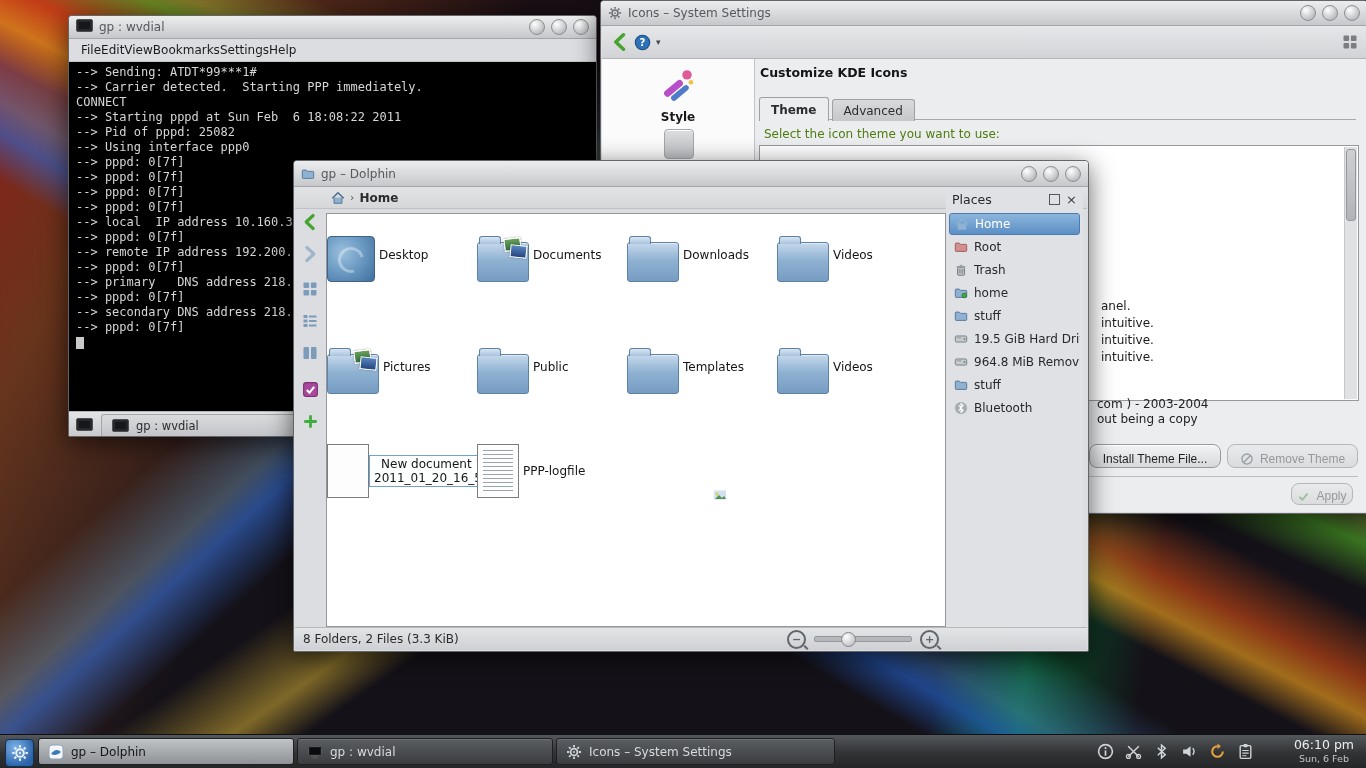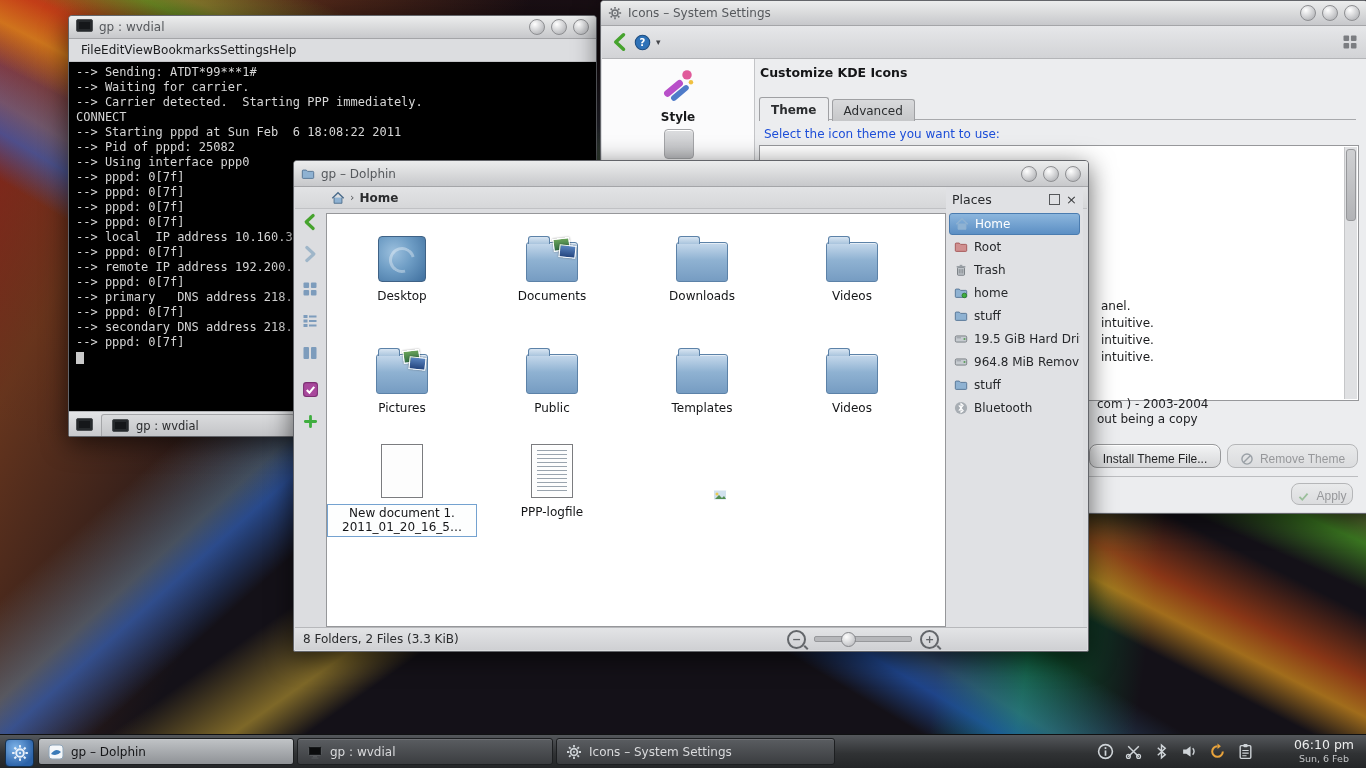--- a/index.html
+++ b/index.html
@@ -53,21 +53,21 @@
   .ss-style .lbl{font-weight:bold;font-size:12px;color:#17181a;margin-top:3px;}
   .gray-ic{position:absolute;left:62px;top:70px;width:28px;height:28px;border-radius:4px;
            background:linear-gradient(#dcdddf,#bcbdc0);border:1px solid #a4a5a8;box-shadow:inset 0 1px 0 #fff;}
   .ss-content{flex:1;position:relative;background:#ecedef;}
   .ss-heading{position:absolute;left:5px;top:6px;font-weight:bold;font-size:12.5px;color:#141517;}
   .tabsrow{position:absolute;left:4px;top:36px;right:10px;height:24px;border-bottom:1px solid #a8a9ac;}
   .tab{height:21px;padding:0 11px;display:inline-flex;align-items:center;font-size:12px;color:#2c2e30;
        background:linear-gradient(#d9dadc,#c6c7c9);border:1px solid #9fa0a3;border-bottom:none;
        border-radius:3px 3px 0 0;margin-right:3px;position:relative;top:3px;}
   .tab.active{background:#ecedef;top:2px;height:23px;font-weight:bold;}
-  .ss-select{position:absolute;left:9px;top:68px;font-size:12px;color:#1d4ed8;}
+  .ss-select{position:absolute;left:9px;top:68px;font-size:12px;color:#4d7c0f;}
   .theme-list{position:absolute;left:4px;top:86px;width:598px;height:254px;background:#fff;border:1px solid #97989b;}
   .theme-frag{position:absolute;left:341px;top:152px;font-size:12px;color:#1a1b1d;line-height:17px;}
   .list-scroll{position:absolute;right:1px;top:1px;bottom:1px;width:12px;background:#e0e1e3;border-left:1px solid #c6c7c9;}
   .list-scroll .thumb{position:absolute;left:1px;right:1px;top:2px;height:70px;border-radius:3px;
                       background:linear-gradient(#cfd0d2,#b2b3b6);border:1px solid #96979a;}
   .ss-credits{position:absolute;left:342px;top:338px;font-size:12px;color:#202124;line-height:15px;}
   .btn{display:inline-flex;align-items:flex-end;justify-content:center;gap:6px;font-size:12px;color:#1f2022;
        background:linear-gradient(#f3f4f5,#d7d8da);border:1px solid #989convert9b;border-radius:8px;box-shadow:inset 0 1px 0 #fff;}
   .btn{border:1px solid #98999b;}
   .btn.disabled{color:#97989b;background:linear-gradient(#e9eaeb,#dbdcde);border-color:#b5b6b8;box-shadow:none;}
@@ -79,21 +79,21 @@
   
   .dolphin{left:293px;top:160px;width:794px;height:490px;z-index:3;}
   .dolphin .titlebar{height:25px;}
   .crumbbar{position:absolute;left:1px;right:1px;top:26px;height:21px;display:flex;align-items:center;gap:5px;
             padding:0 0 0 36px;background:linear-gradient(#e2e3e5,#d6d7d9);border-bottom:1px solid #c0c1c4;font-size:12px;color:#2b2c2e;}
   .crumb-name{font-weight:bold;}
   .crumb-sep{color:#55575a;font-size:11px;}
   .dtools{position:absolute;left:1px;top:48px;width:30px;bottom:24px;}
   .dtool{position:absolute;left:3px;width:24px;height:24px;display:flex;align-items:center;justify-content:center;border-radius:3px;}
   .dview{position:absolute;left:32px;top:52px;width:618px;height:412px;background:#fff;border:1px solid #96979a;}
-  .cell{position:absolute;width:150px;display:flex;flex-direction:column;}
+  .cell{position:absolute;width:150px;display:flex;flex-direction:row;align-items:center;}
   .icwrap{height:60px;display:flex;align-items:flex-end;justify-content:center;}
   .flabel{margin-top:6px;font-size:12px;color:#141517;text-align:center;line-height:1.2;white-space:pre-line;padding:1px 4px;}
   .flabel.sel{border:1px solid #74a2d0;background:#fdfefe;}
   .fold{width:50px;height:38px;position:relative;border-radius:3px;
         background:linear-gradient(180deg,#c6d9ec 0%,#8fb2d2 45%,#769cc2 100%);
         border:1px solid #5c82a8;box-shadow:inset 0 1px 0 rgba(255,255,255,.55);}
   .fold::before{content:"";position:absolute;top:-7px;left:1px;width:20px;height:7px;
         background:linear-gradient(#d8e5f2,#a9c4dd);border:1px solid #5c82a8;border-bottom:none;border-radius:3px 3px 0 0;}
   .chip{position:absolute;width:15px;height:11px;border:1px solid #fff;box-shadow:0 0 2px rgba(0,0,0,.45);}
   .chip.c1{top:-5px;right:7px;background:linear-gradient(#6aa35a,#2f6b3f);transform:rotate(-7deg);}
@@ -158,21 +158,20 @@
     <nav class="menubar">
         <span class="menu-item">File</span>
         <span class="menu-item">Edit</span>
         <span class="menu-item">View</span>
         <span class="menu-item">Bookmarks</span>
         <span class="menu-item">Settings</span>
         <span class="menu-item">Help</span>
       </nav>
     <div class="termbody">
         <div class="tline">--&gt; Sending: ATDT*99***1#</div>
-        <div class="tline">--&gt; Waiting for carrier.</div>
         <div class="tline">--&gt; Carrier detected.  Starting PPP immediately.</div>
         <div class="tline">CONNECT</div>
         <div class="tline">--&gt; Starting pppd at Sun Feb  6 18:08:22 2011</div>
         <div class="tline">--&gt; Pid of pppd: 25082</div>
         <div class="tline">--&gt; Using interface ppp0</div>
         <div class="tline">--&gt; pppd: 0[7f]</div>
         <div class="tline">--&gt; pppd: 0[7f]</div>
         <div class="tline">--&gt; pppd: 0[7f]</div>
         <div class="tline">--&gt; pppd: 0[7f]</div>
         <div class="tline">--&gt; local  IP address 10.160.35.</div>

